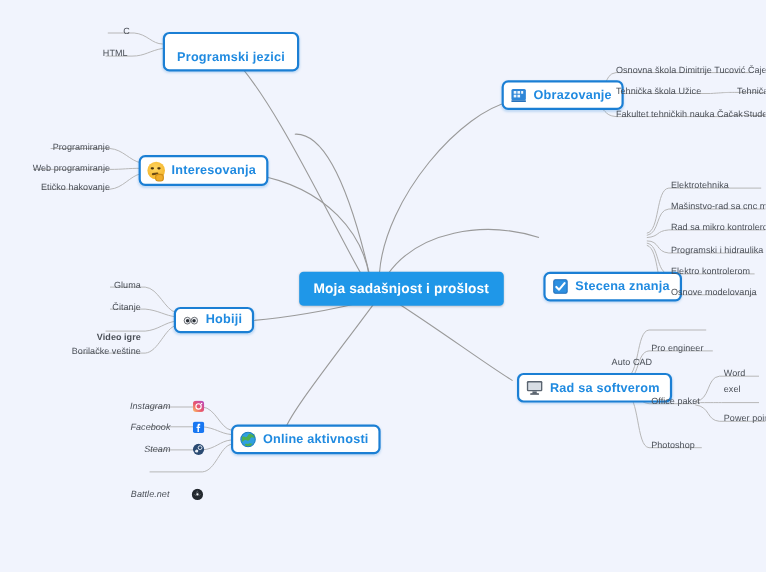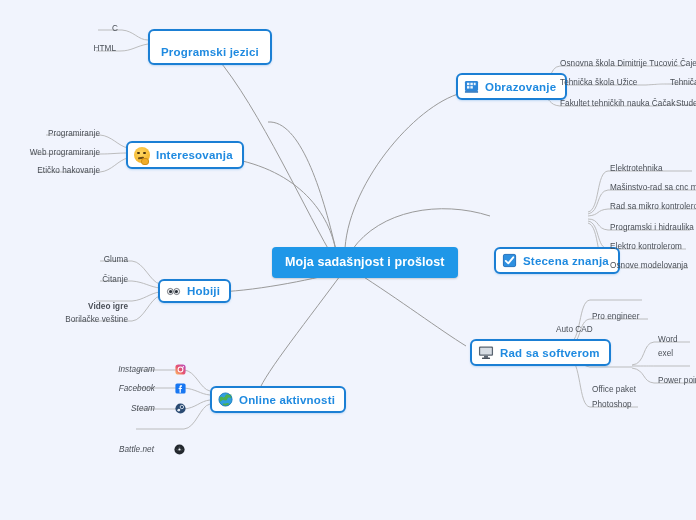--- a/index.html
+++ b/index.html
@@ -298,21 +298,21 @@
       </svg>
     </span>
     <span class="blabel">Rad sa softverom</span>
   </div>
   <div class="leaf r" style="left:556px;top:293px;margin-top:32px;">
     <span>Auto CAD</span>
   </div>
   <div class="leaf r" style="left:592px;top:312px;">
     <span>Pro engineer</span>
   </div>
-  <div class="leaf r" style="left:592px;top:360px;margin-top:25px;">
+  <div class="leaf r" style="left:592px;top:360px;">
     <span>Office paket</span>
   </div>
   <div class="leaf r" style="left:592px;top:400px;">
     <span>Photoshop</span>
   </div>
   <div class="leaf r" style="left:658px;top:335px;">
     <span>Word</span>
   </div>
   <div class="leaf r" style="left:658px;top:349px;">
     <span>exel</span>

